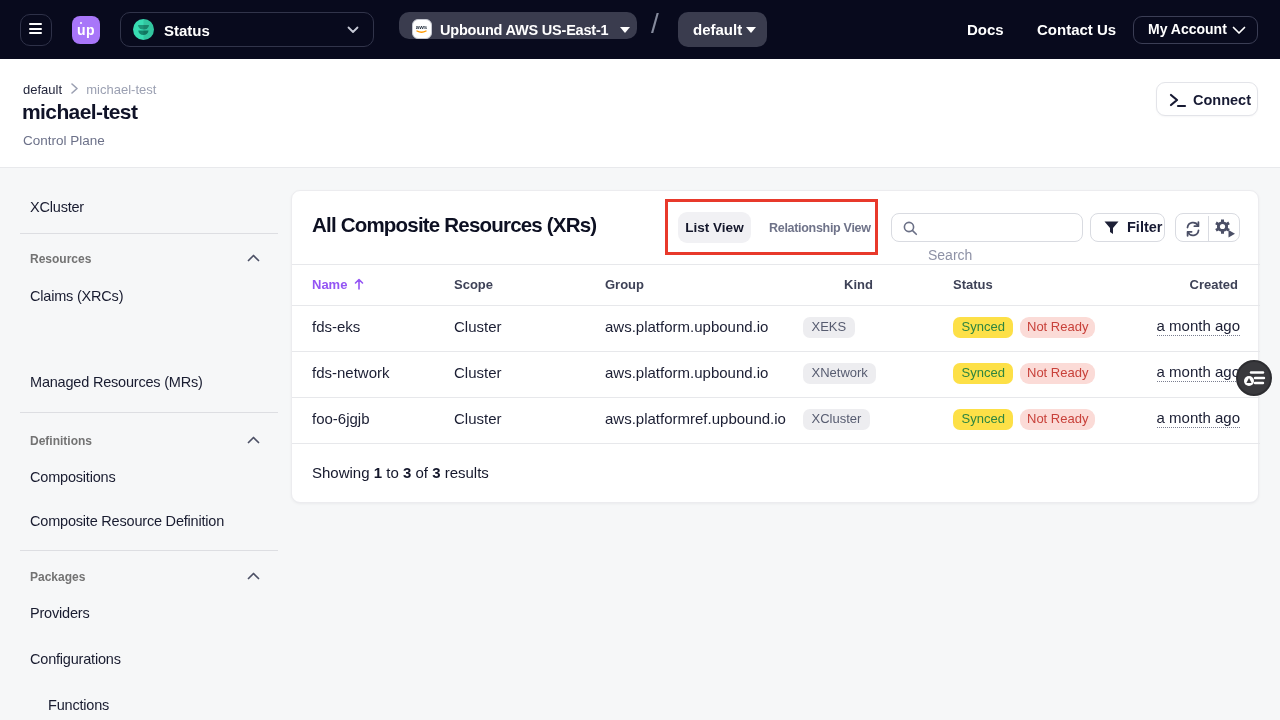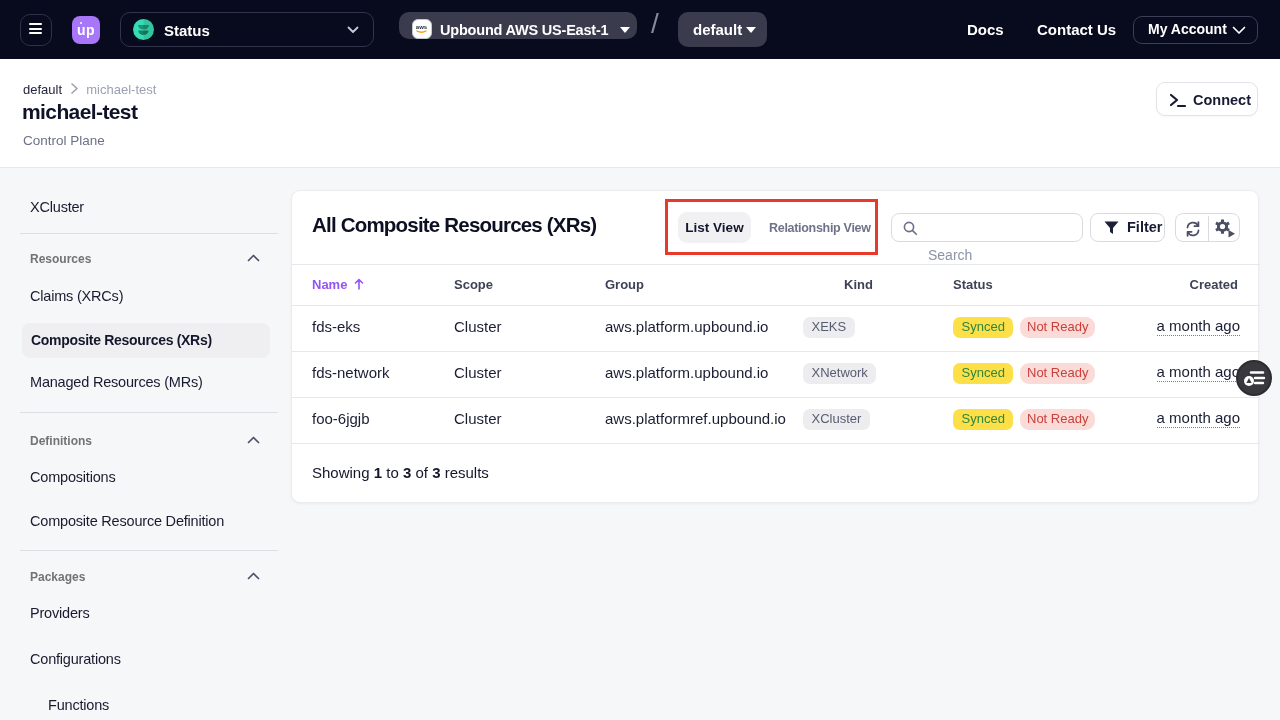--- a/index.html
+++ b/index.html
@@ -144,23 +144,20 @@
 </div>
 
 <div id="side">
   <div class="sitem" style="top:30.5px;">XCluster</div>
   <div class="sdiv" style="top:65px;"></div>
   <div class="slabel" style="top:84px;">Resources</div>
   <svg class="chev" style="top:86px;" viewBox="0 0 13 8">
       <path d="M1.5 6.5 L6.5 1.5 L11.5 6.5" stroke="#4d5166" stroke-width="1.7" fill="none" stroke-linecap="round" stroke-linejoin="round"></path>
     </svg>
   <div class="sitem" style="top:120px;">Claims (XRCs)</div>
-  <div id="ssel">
-      <span>Composite Resources (XRs)</span>
-    </div>
   <div class="sitem" style="top:206px;">Managed Resources (MRs)</div>
   <div class="sdiv" style="top:244px;"></div>
   <div class="slabel" style="top:266px;">Definitions</div>
   <svg class="chev" style="top:268px;" viewBox="0 0 13 8">
       <path d="M1.5 6.5 L6.5 1.5 L11.5 6.5" stroke="#4d5166" stroke-width="1.7" fill="none" stroke-linecap="round" stroke-linejoin="round"></path>
     </svg>
   <div class="sitem" style="top:301px;">Compositions</div>
   <div class="sitem" style="top:345px;">Composite Resource Definition</div>
   <div class="sdiv" style="top:382px;"></div>
   <div class="slabel" style="top:402px;">Packages</div>

